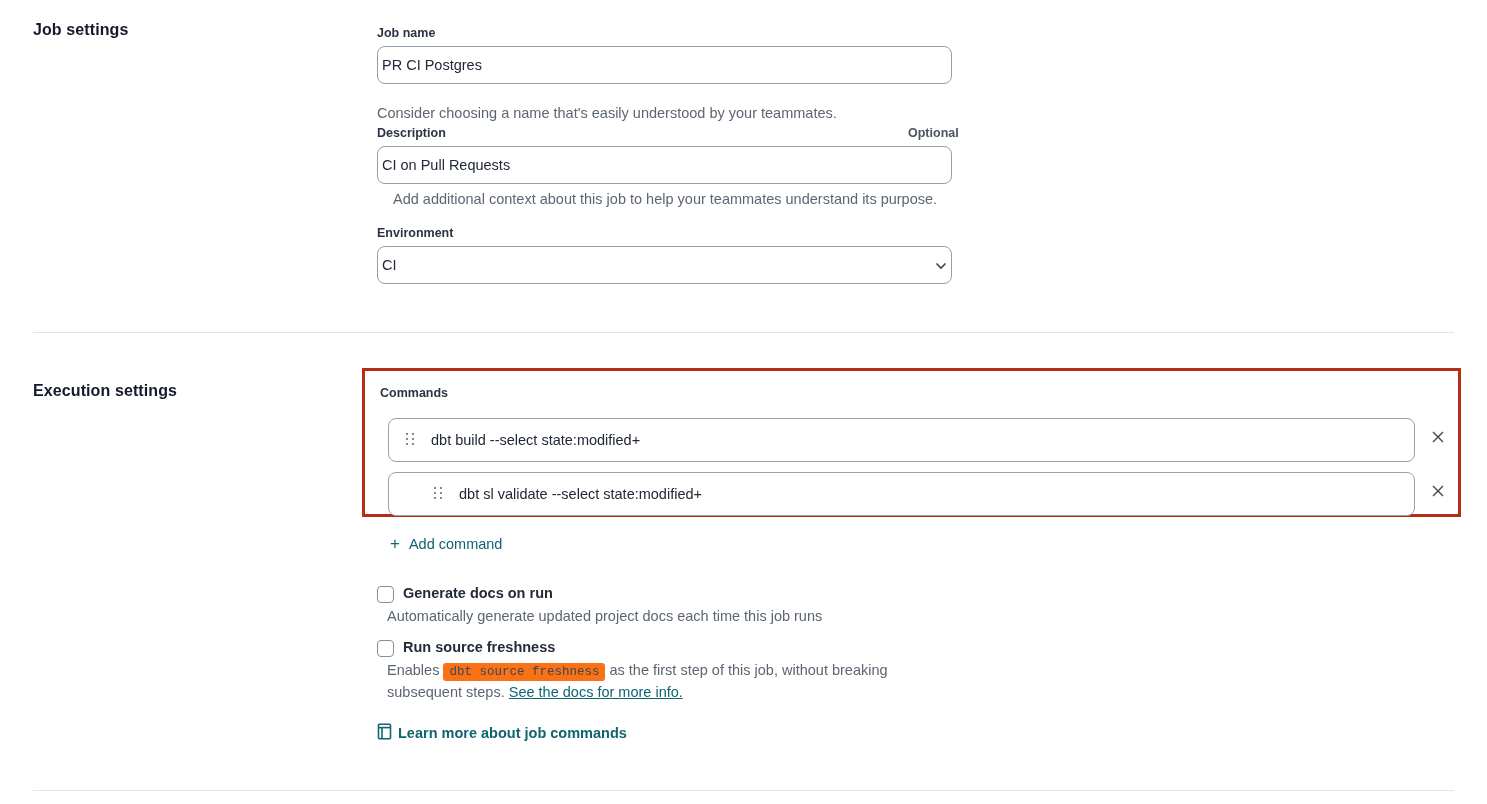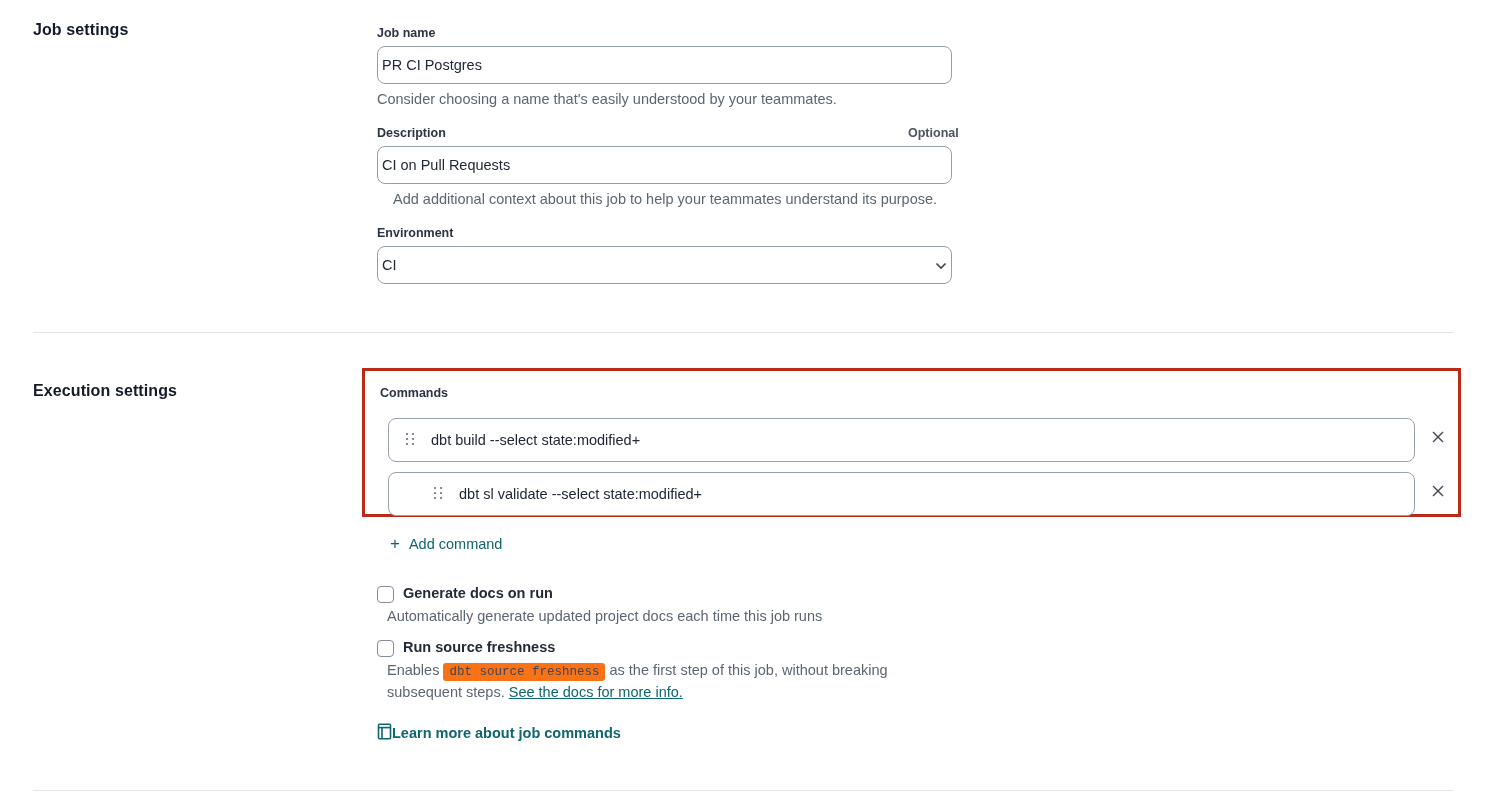--- a/index.html
+++ b/index.html
@@ -169,39 +169,39 @@
     color: #0f6570;
     text-decoration: underline;
     cursor: pointer;
   }
   .learn-more {
     position: absolute;
     left: 377px;
     top: 723px;
     display: flex;
     align-items: center;
-    gap: 0;
+    gap: 6px;
     color: #0f6570;
     font-size: 14.5px;
     font-weight: 700;
     cursor: pointer;
     text-decoration: none;
   }
   .book-svg { width: 15px; height: 17px; stroke: #0f6570; stroke-width: 1.6; fill: none; }
 </style>
 </head>
 <body>
 
 <div class="page">
 
   <h2 class="section-heading" style="top:21px;">Job settings</h2>
 
   <label class="field-label abs" style="left:377px; top:26px;">Job name</label>
   <input class="text-input abs" style="left: 377px; top: 46px;" type="text" value="PR CI Postgres">
-  <div class="helper-text abs" style="left:377px; top:91px;">Consider choosing a name that's easily understood by your teammates.</div>
+  <div class="helper-text abs" style="left:377px; top:105px;">Consider choosing a name that's easily understood by your teammates.</div>
 
   <label class="field-label abs" style="left:377px; top:126px;">Description</label>
   <span class="optional-tag abs" style="left:908px; top:126px;">Optional</span>
   <input class="text-input abs" style="left: 377px; top: 146px;" type="text" value="CI on Pull Requests">
   <div class="helper-text abs" style="left:393px; top:191px;">Add additional context about this job to help your teammates understand its purpose.</div>
 
   <label class="field-label abs" style="left:377px; top:226px;">Environment</label>
   <div class="select-wrap" style="left:377px; top:246px;">
     <div class="select-box">
       <span>CI</span>

